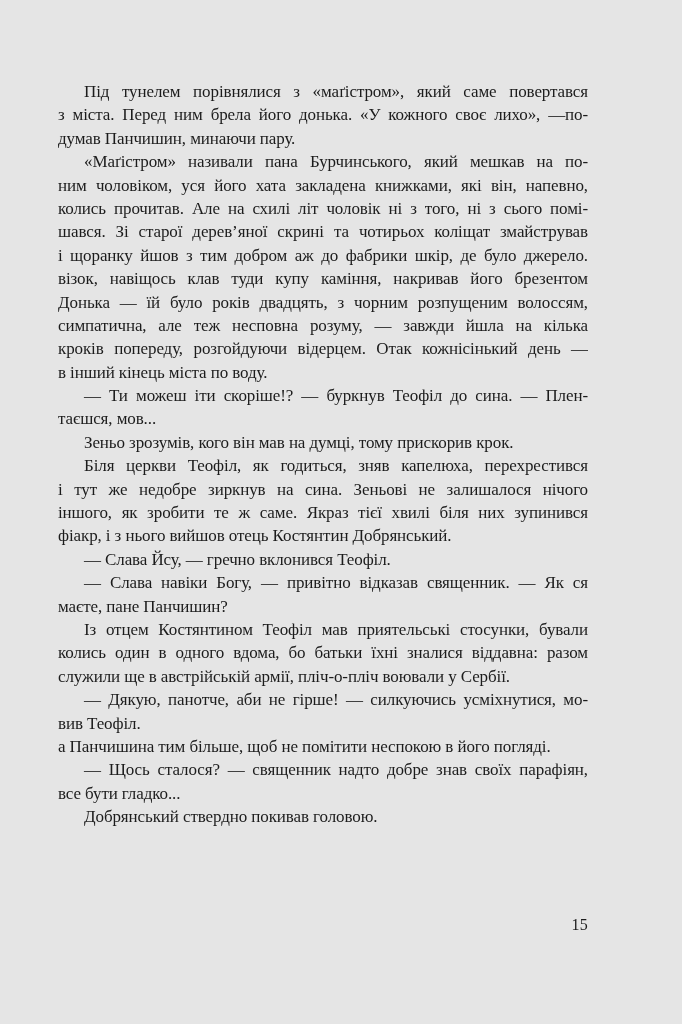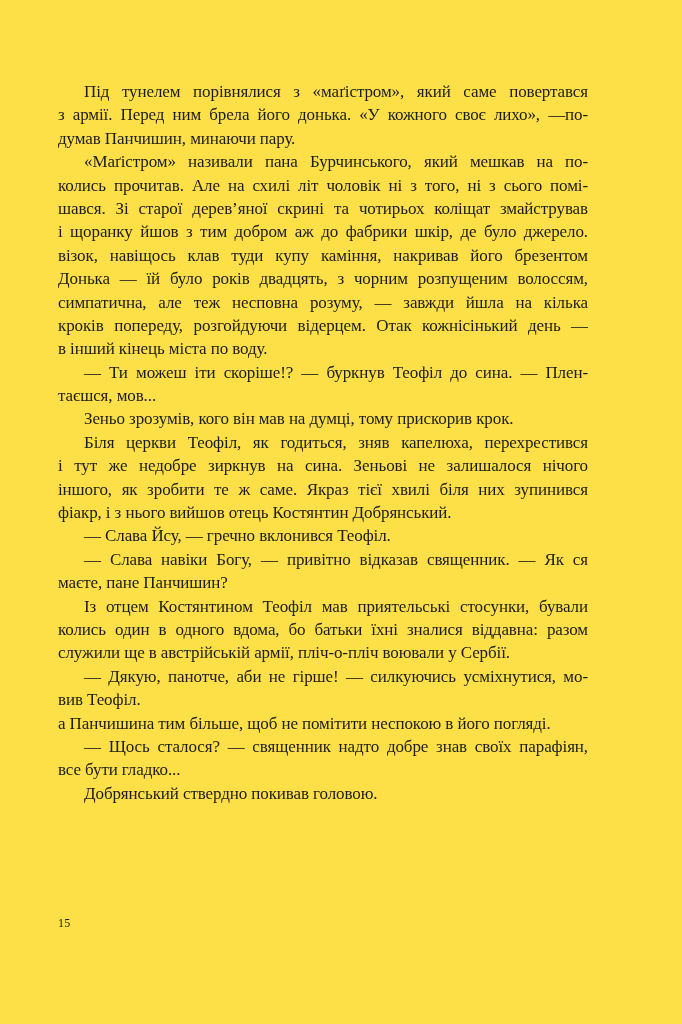--- a/index.html
+++ b/index.html
@@ -4,21 +4,21 @@
 <style>
   html, body {
     margin: 0;
     padding: 0;
     background: #ffffff;
   }
   .page {
     position: relative;
     width: 682px;
     height: 1024px;
-    background: #fde047;
+    background: #e5e5e5;
     overflow: hidden;
     font-family: "Liberation Serif", "DejaVu Serif", serif;
     color: #1c1c1c;
   }
   .text-block {
     position: absolute;
     left: 58px;
     top: 80px;
     width: 530px;
   }
@@ -36,33 +36,35 @@
   }
   .line.para-end {
     text-align: right;
     text-align-last: left;
   }
   .page-number {
     position: absolute;
     left: 58px;
     top: 916px;
     width: 530px;
-    font-size: 12px;
+    text-align: right;
+    font-size: 16px;
     letter-spacing: 0.2px;
   }
 </style>
 </head>
 <body>
 
 <div class="page">
   <div class="text-block" id="text-block">
       <div class="line indent">Під тунелем порівнялися з «маґістром», який саме повертався</div>
-      <div class="line">з армії. Перед ним брела його донька. «У кожного своє лихо», —по-</div>
+      <div class="line">з міста. Перед ним брела його донька. «У кожного своє лихо», —по-</div>
       <div class="line para-end">думав Панчишин, минаючи пару.</div>
       <div class="line indent">«Маґістром» називали пана Бурчинського, який мешкав на по-</div>
+      <div class="line">ним чоловіком, уся його хата закладена книжками, які він, напевно,</div>
       <div class="line">колись прочитав. Але на схилі літ чоловік ні з того, ні з сього помі-</div>
       <div class="line">шався. Зі старої дерев’яної скрині та чотирьох коліщат змайстрував</div>
       <div class="line">і щоранку йшов з тим добром аж до фабрики шкір, де було джерело.</div>
       <div class="line">візок, навіщось клав туди купу каміння, накривав його брезентом</div>
       <div class="line">Донька — їй було років двадцять, з чорним розпущеним волоссям,</div>
       <div class="line">симпатична, але теж несповна розуму, — завжди йшла на кілька</div>
       <div class="line">кроків попереду, розгойдуючи відерцем. Отак кожнісінький день —</div>
       <div class="line para-end">в інший кінець міста по воду.</div>
       <div class="line indent">— Ти можеш іти скоріше!? — буркнув Теофіл до сина. — Плен-</div>
       <div class="line para-end">таєшся, мов...</div>

